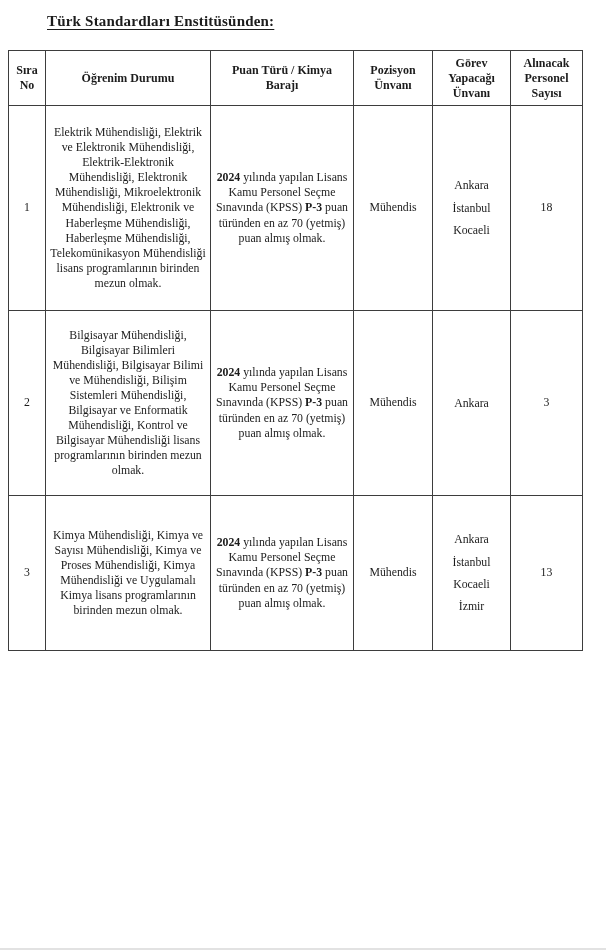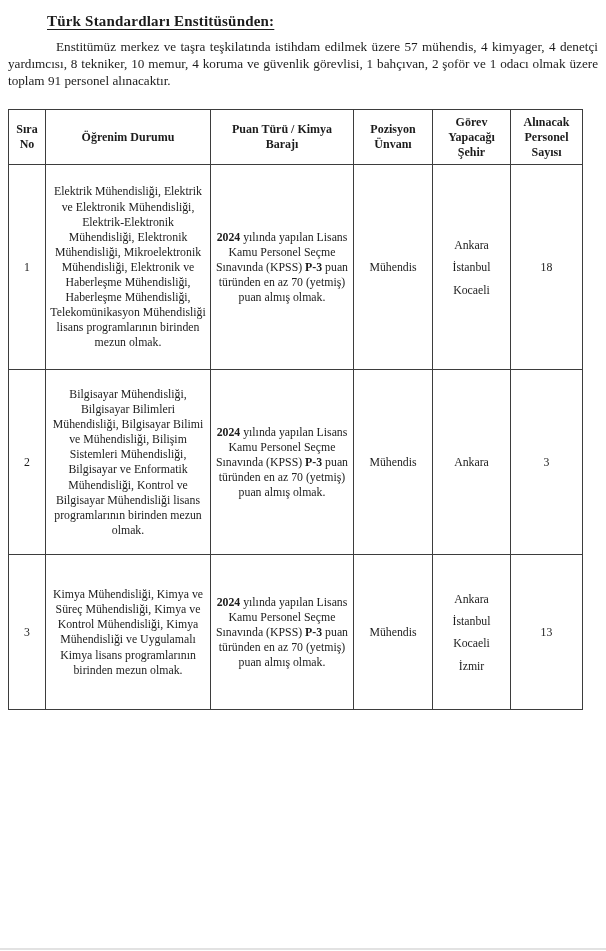--- a/index.html
+++ b/index.html
@@ -76,39 +76,38 @@
   }
 </style>
 </head>
 <body>
 
 <div class="page">
 
   <div class="org-heading">Türk Standardları Enstitüsünden:</div>
 
 
-  <p class="para">Enstitümüz merkez ve taşra teşkilatında istihdam edilmek üzere 57 mühendis, 4 kimyager, 4 denetçi yardımcısı, 8 tekniker, 10 memur, 4 koruma ve güvenlik görevlisi, 1 bahçıvan, 2 şoför ve 1 odacı olmak üzere toplam 91 personel alınacaktır.</p>
 
 
   <table class="positions">
     <colgroup>
       <col style="width:37px">
       <col style="width:165px">
       <col style="width:143px">
       <col style="width:79px">
       <col style="width:78px">
       <col style="width:72px">
     </colgroup>
     <thead>
       <tr class="header-row">
         <th>Sıra No</th>
         <th>Öğrenim Durumu</th>
         <th>Puan Türü / Kimya Barajı</th>
         <th>Pozisyon Ünvanı</th>
-        <th>Görev Yapacağı Şehir</th>
+        <th>Görev Yapacağı Ünvanı</th>
         <th>Alınacak Personel Sayısı</th>
       </tr>
     </thead>
     <tbody>
       <tr class="row-1">
         <td>1</td>
         <td>Elektrik Mühendisliği, Elektrik ve Elektronik Mühendisliği, Elektrik-Elektronik Mühendisliği, Elektronik Mühendisliği, Mikroelektronik Mühendisliği, Elektronik ve Haberleşme Mühendisliği, Haberleşme Mühendisliği, Telekomünikasyon Mühendisliği lisans programlarının birinden mezun olmak.</td>
         <td><span class="b">2024</span><span> yılında yapılan Lisans Kamu Personel Seçme Sınavında (KPSS) </span><span class="b">P-3</span><span> puan türünden en az 70 (yetmiş) puan almış olmak.</span></td>
         <td>Mühendis</td>
         <td class="c-sehir">Ankara
@@ -119,21 +118,21 @@
       <tr class="row-2">
         <td>2</td>
         <td>Bilgisayar Mühendisliği, Bilgisayar Bilimleri Mühendisliği, Bilgisayar Bilimi ve Mühendisliği, Bilişim Sistemleri Mühendisliği, Bilgisayar ve Enformatik Mühendisliği, Kontrol ve Bilgisayar Mühendisliği lisans programlarının birinden mezun olmak.</td>
         <td><span class="b">2024</span><span> yılında yapılan Lisans Kamu Personel Seçme Sınavında (KPSS) </span><span class="b">P-3</span><span> puan türünden en az 70 (yetmiş) puan almış olmak.</span></td>
         <td>Mühendis</td>
         <td class="c-sehir">Ankara</td>
         <td>3</td>
       </tr>
       <tr class="row-3">
         <td>3</td>
-        <td>Kimya Mühendisliği, Kimya ve Süreç Mühendisliği, Kimya ve Kontrol Mühendisliği, Kimya Mühendisliği ve Uygulamalı Kimya lisans programlarının birinden mezun olmak.</td>
+        <td>Kimya Mühendisliği, Kimya ve Sayısı Mühendisliği, Kimya ve Proses Mühendisliği, Kimya Mühendisliği ve Uygulamalı Kimya lisans programlarının birinden mezun olmak.</td>
         <td><span class="b">2024</span><span> yılında yapılan Lisans Kamu Personel Seçme Sınavında (KPSS) </span><span class="b">P-3</span><span> puan türünden en az 70 (yetmiş) puan almış olmak.</span></td>
         <td>Mühendis</td>
         <td class="c-sehir">Ankara
 İstanbul
 Kocaeli
 İzmir</td>
         <td>13</td>
       </tr>
     </tbody>
   </table>

